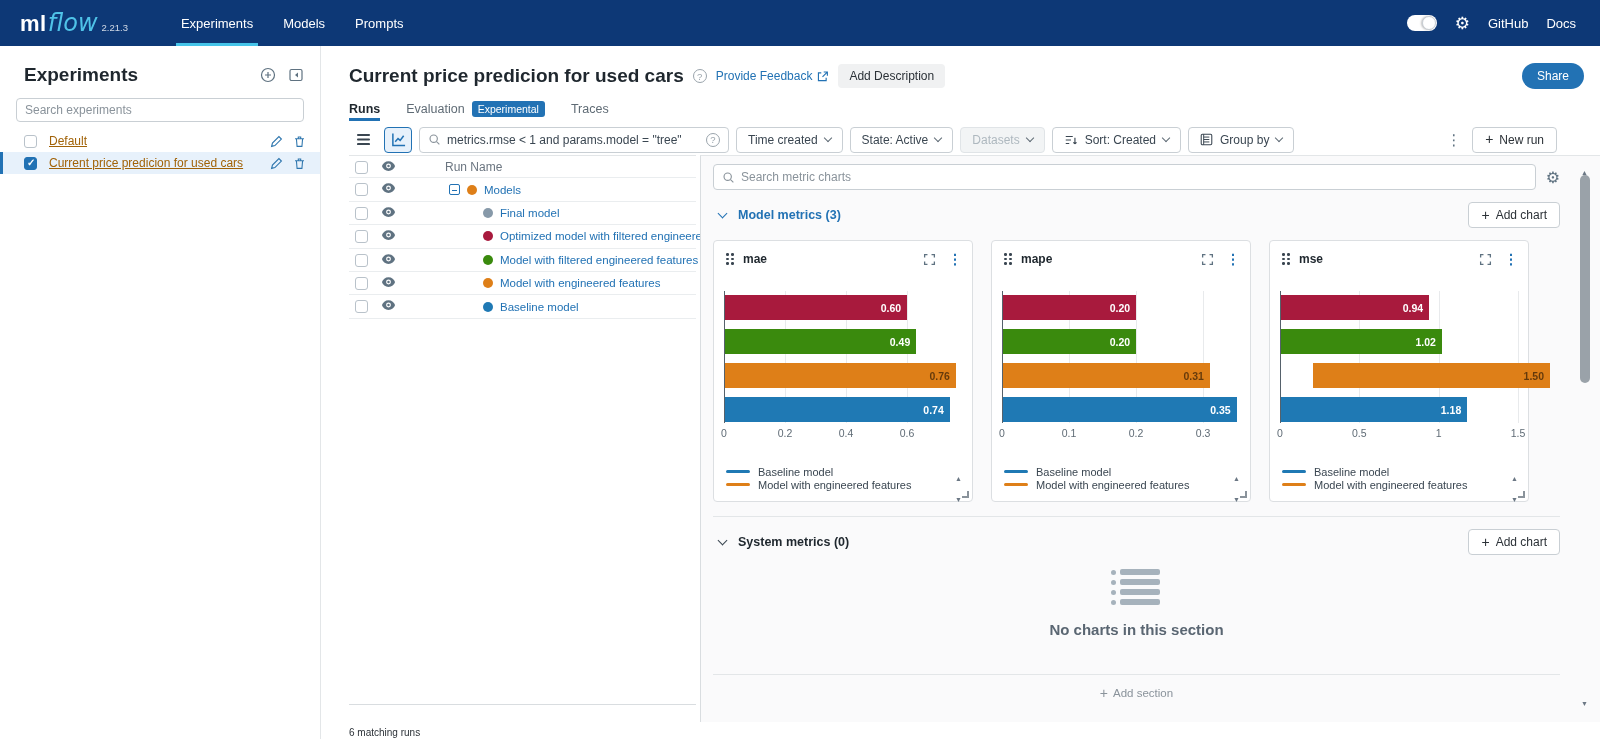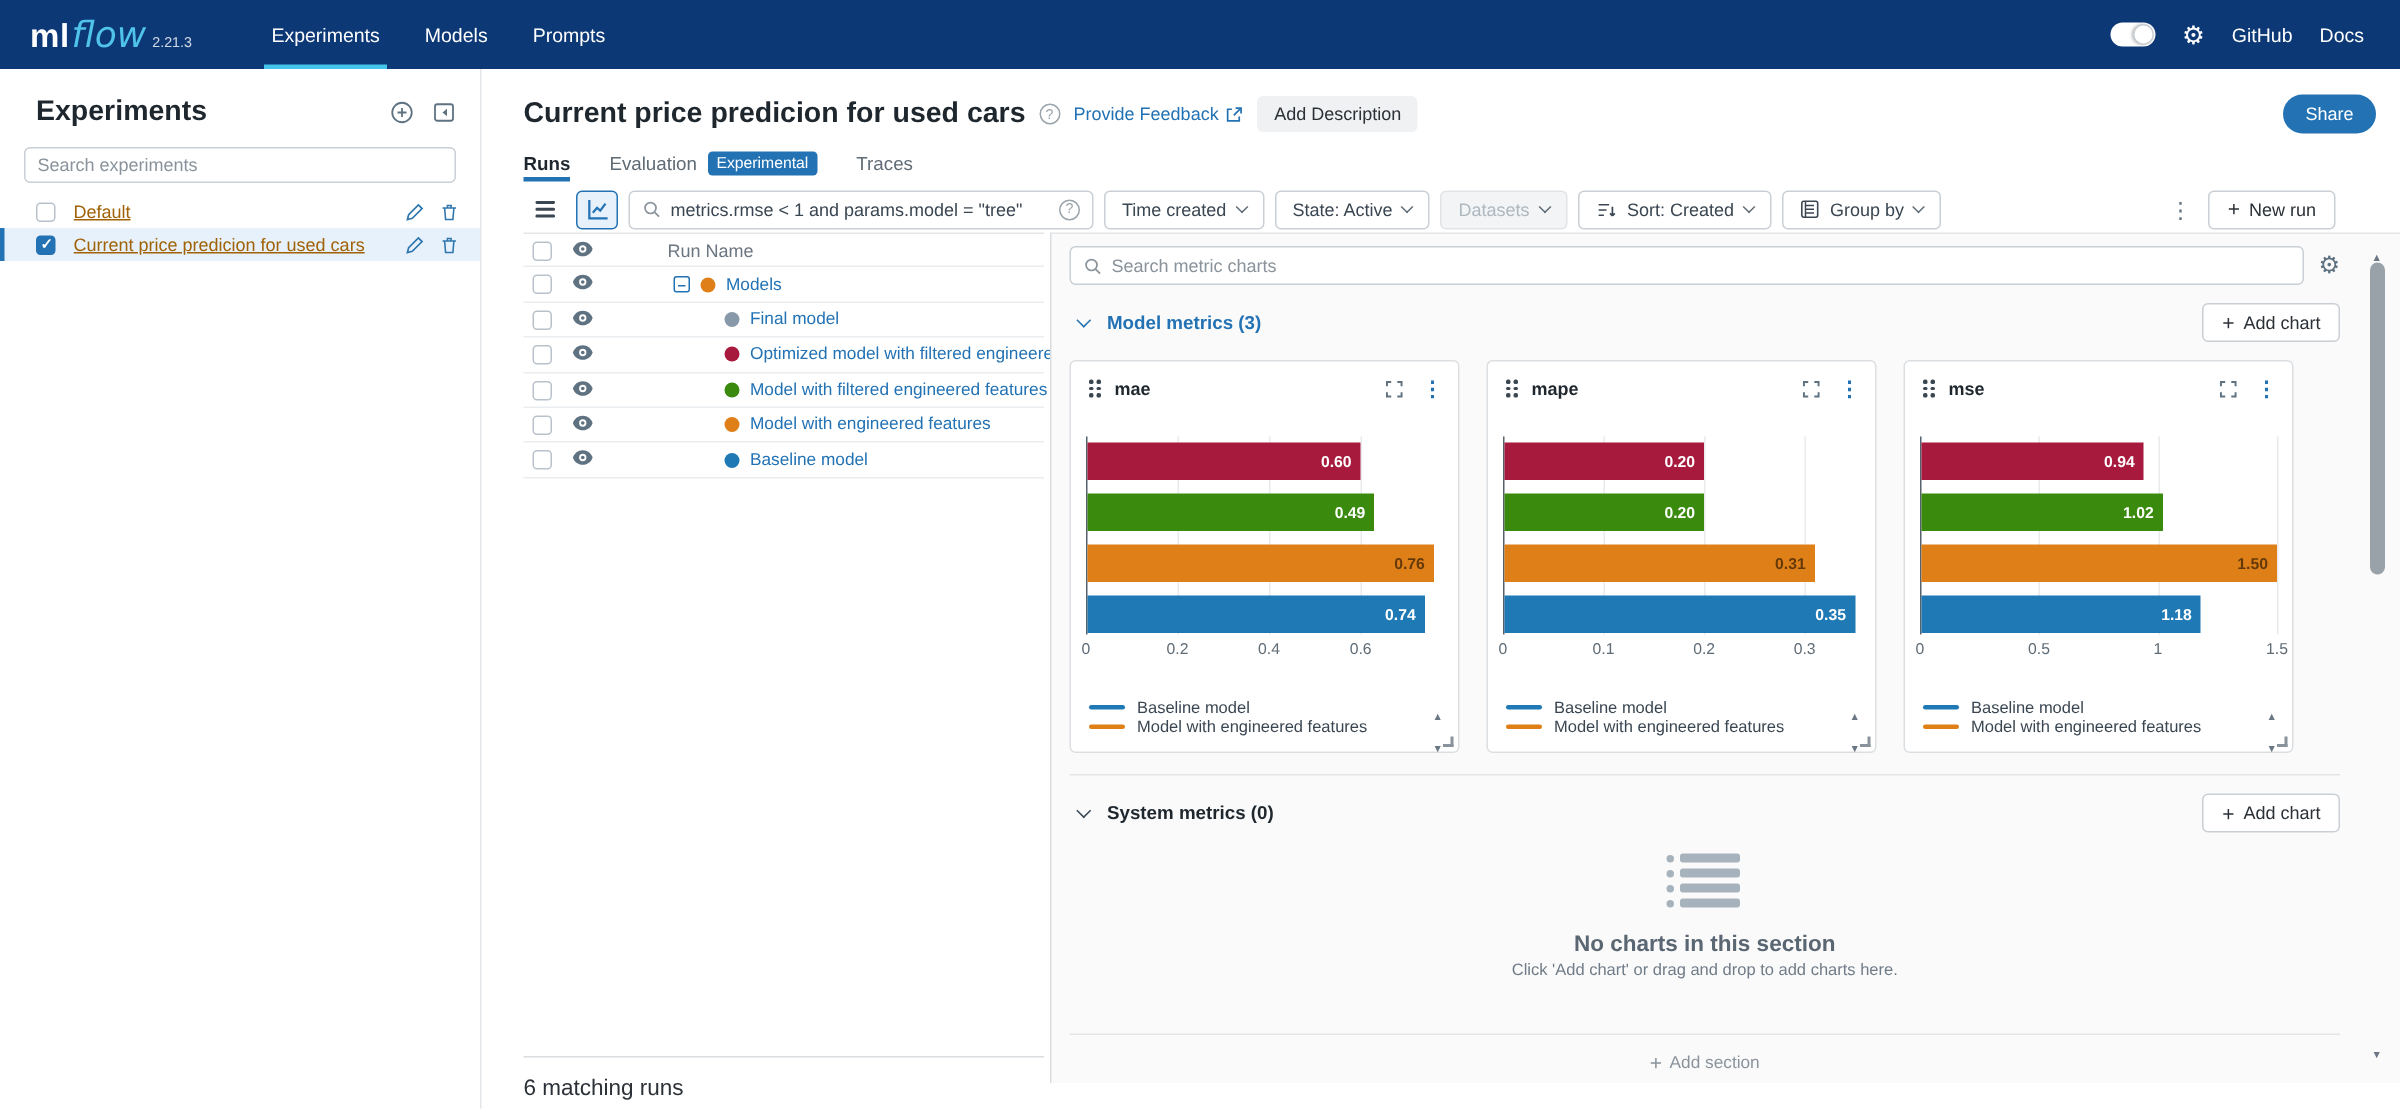--- a/index.html
+++ b/index.html
@@ -114,21 +114,21 @@
   .rt-eye { position:absolute; left:32px; top:4px; cursor:pointer; }
   .rt-abs { position:absolute; top:0; height:100%; display:flex; align-items:center; }
   .col-header { color:#6B7580; font-size:12px; }
   .dot { width:10px; height:10px; border-radius:50%; display:inline-block; }
   .run-link { color:#2272B4; cursor:pointer; white-space:nowrap; }
   .expand-box { width:11px; height:11px; border:1px solid #2272B4; border-radius:2px;
     position:relative; cursor:pointer; background:#fff; }
   .expand-box::before { content:""; position:absolute; left:2px; right:2px; top:4.5px;
     height:1.4px; background:#2272B4; }
   .run-footer { position:absolute; left:28px; top:658px; width:347px;
-    border-top:1px solid #D9DDE0; padding-top:12px; font-size:15px; color:#2B3137; }
+    border-top:1px solid #D9DDE0; padding-top:22px; font-size:10px; color:#2B3137; }
 
   
   .charts-panel { position:absolute; top:109px; left:379px; right:0; bottom:17px;
     background:#FAFAFB; border-left:1px solid #D9DDE0; border-top:1px solid #E3E6E8;
     padding:8px 40px 0 12px; overflow:hidden; }
   .metric-search { display:flex; align-items:center; gap:10px; }
   .msearch-box { flex:1; height:24px; border:1px solid #C9CFD4; border-radius:4px;
     background:#fff; display:flex; align-items:center; padding:12px 8px; gap:6px; }
   .msearch-box input { border:none; outline:none; flex:1; font-size:12px;
     color:#3A4651; background:transparent; }
@@ -637,21 +637,21 @@
             <span class="gridline" style="left: 33.3333%;"></span>
             <span class="gridline" style="left: 66.6667%;"></span>
             <span class="gridline" style="left: 100%;"></span>
             <span class="y-axis"></span>
             <div class="hbar" style="top: 4px; width: calc(62.6667% - 1px); background: rgb(168, 26, 61);">
               <span class="val" style="color: rgb(255, 255, 255);">0.94</span>
             </div>
             <div class="hbar" style="top: 38px; width: calc(68% - 1px); background: rgb(58, 138, 13);">
               <span class="val" style="color: rgb(255, 255, 255);">1.02</span>
             </div>
-            <div class="hbar" style="top: 72px; width: calc(100% - 1px); background: rgb(222, 127, 24);">
+            <div class="hbar" style="top: 72px; width: calc(100% - 1px); background: rgb(222, 127, 24); margin-left: 32px;">
               <span class="val" style="color: rgba(0, 0, 0, 0.55);">1.50</span>
             </div>
             <div class="hbar" style="top: 106px; width: calc(78.6667% - 1px); background: rgb(31, 121, 180);">
               <span class="val" style="color: rgb(255, 255, 255);">1.18</span>
             </div>
           </div>
           <div class="tick-row">
             <span style="left: 0%;">0</span>
             <span style="left: 33.3333%;">0.5</span>
             <span style="left: 66.6667%;">1</span>
@@ -699,21 +699,20 @@
         <div class="row">
             <span class="d"></span>
             <span class="b"></span>
           </div>
         <div class="row">
             <span class="d"></span>
             <span class="b"></span>
           </div>
       </div>
       <div class="empty-title">No charts in this section</div>
-      <div class="empty-sub">Click 'Add chart' or drag and drop to add charts here.</div>
     </div>
 
     <div class="hdivider add-section"></div>
     <div class="add-section-label">
       <span class="plus"></span>
       <span>Add section</span>
     </div>
 
     <div class="vscroll">
       <span class="arrow-up"></span>

